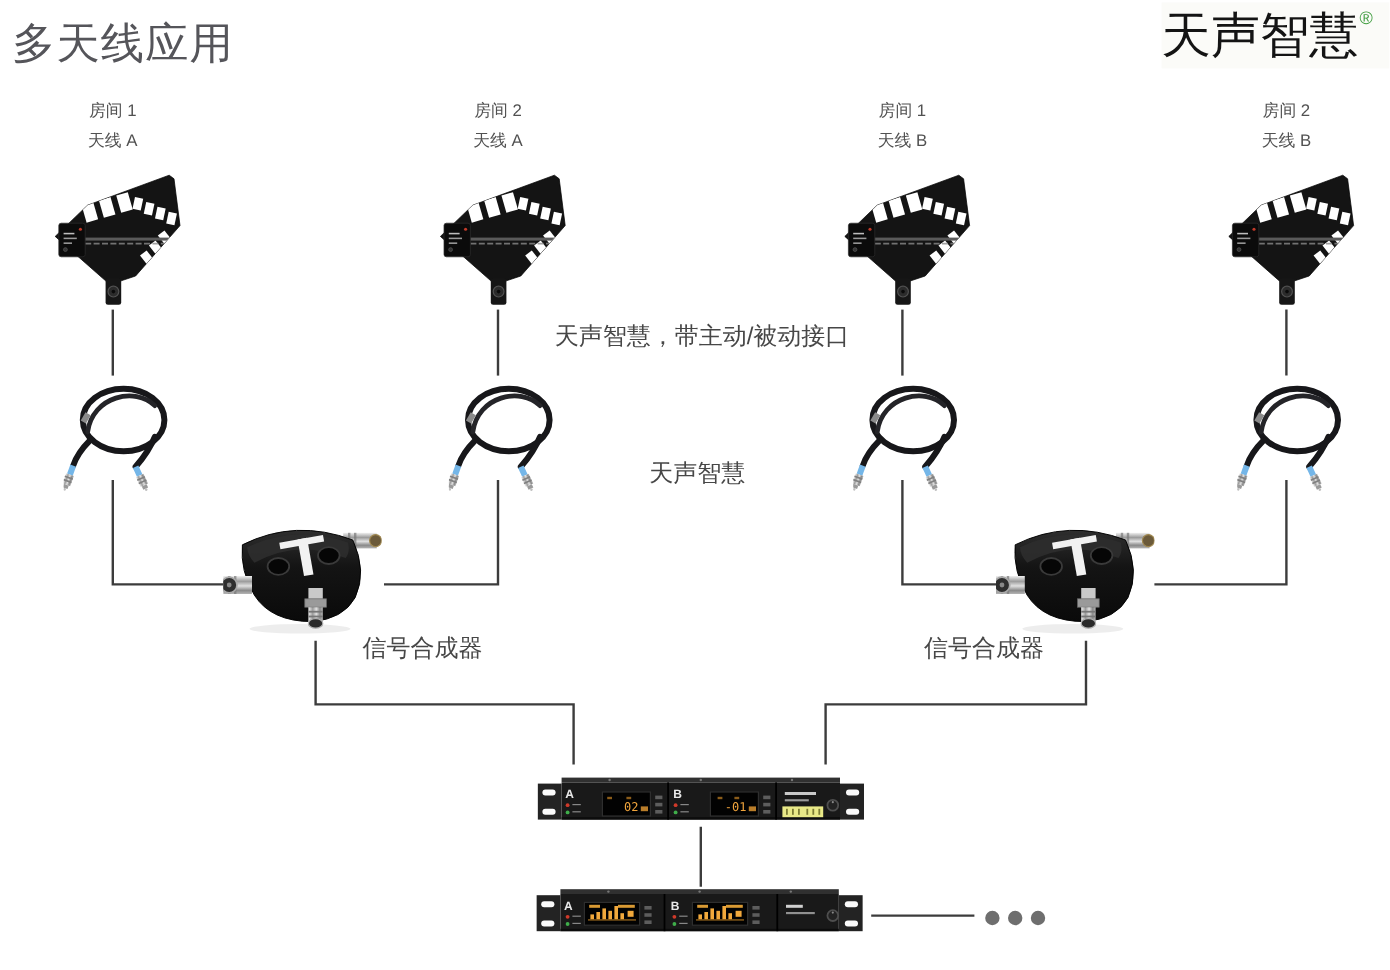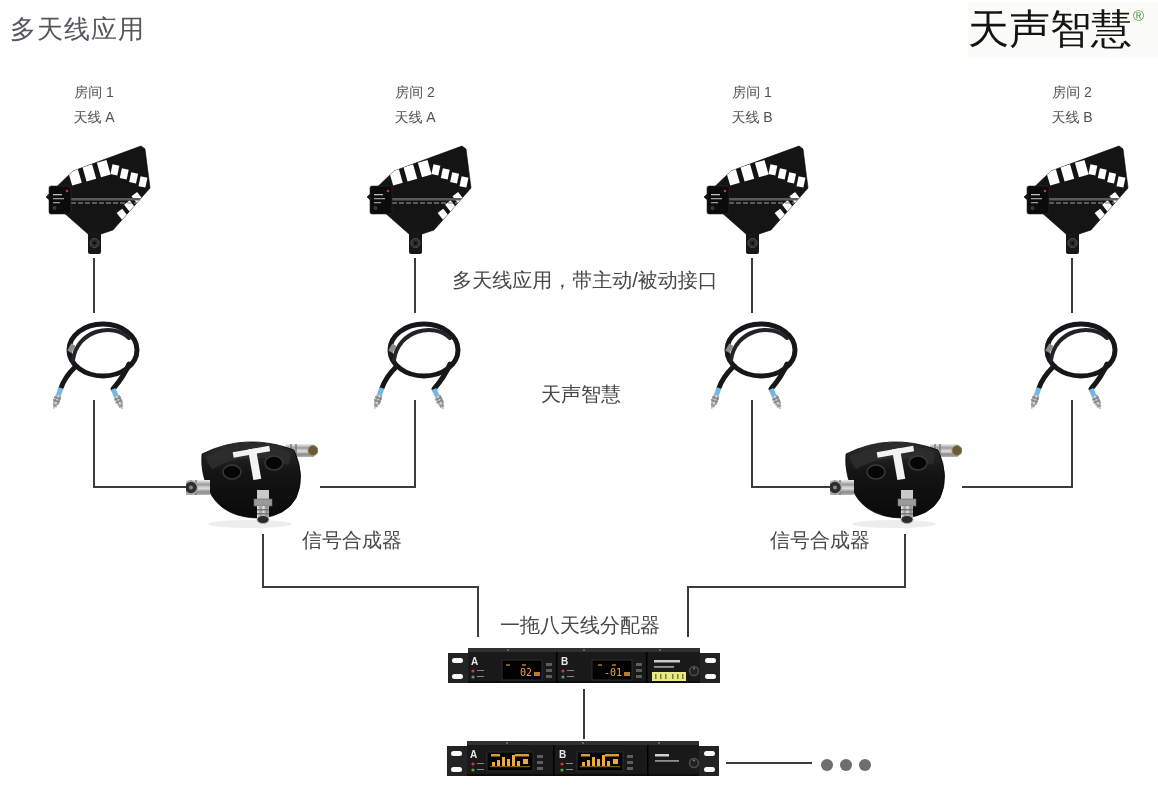--- a/index.html
+++ b/index.html
@@ -1,18 +1,18 @@
 <!DOCTYPE html>
 <html><head>
 <meta charset="utf-8">
 <style>
   html,body{margin:0;padding:0;background:#fff;}
   .canvas{position:relative;width:1158px;height:808px;background:#fff;overflow:hidden;
           font-family:"Liberation Sans","DejaVu Sans",sans-serif;}
-  .page-title{position:absolute;left:10px;top:12px;font-size:26px;color:#55555a;
+  .page-title{position:absolute;left:10px;top:12px;font-size:36px;color:#55555a;
               letter-spacing:1px;font-weight:400;}
   .logo{position:absolute;left:968px;top:2px;width:200px;height:55px;background:#fbfbf8;
         display:flex;align-items:center;justify-content:flex-start;
         font-family:"Liberation Serif","DejaVu Serif",serif;color:#141414;}
   .logo .brand-text{font-size:41px;line-height:1;}
   .logo sup{font-size:15px;color:#3f9d3f;position:relative;top:-14px;left:1px;
             font-family:"Liberation Sans",sans-serif;}
   .wires{position:absolute;left:0;top:0;z-index:1;}
   .col-label{position:absolute;top:80px;width:140px;text-align:center;font-size:14px;
              line-height:25px;color:#515151;z-index:2;}
@@ -217,25 +217,24 @@
       <use href="#sym-cable"></use>
     </svg>
 
   <svg class="dev" style="left:186px;top:428px" width="132" height="102">
       <use href="#sym-combiner"></use>
     </svg>
   <svg class="dev" style="left:830px;top:428px" width="132" height="102">
       <use href="#sym-combiner"></use>
     </svg>
 
-  <div class="note" style="left:585px;top:267px">多天线应用，带主动/被动接口</div>
+  <div class="note" style="left:585px;top:267px">天声智慧，带主动/被动接口</div>
   <div class="note" style="left:581px;top:381px">天声智慧</div>
   <div class="note" style="left:352px;top:527px">信号合成器</div>
   <div class="note" style="left:820px;top:527px">信号合成器</div>
-  <div class="note" style="left:580px;top:612px">一拖八天线分配器</div>
 
   <svg class="dev" style="left:448px;top:646px" width="272" height="44">
     <rect x="20" y="2" width="232" height="4" fill="#303030"></rect>
     <circle cx="60" cy="4" r="1" fill="#777"></circle>
       <circle cx="136" cy="4" r="1" fill="#777"></circle>
       <circle cx="212" cy="4" r="1" fill="#777"></circle>
     <rect x="20" y="6" width="232" height="31" fill="#191919"></rect>
     <rect x="20" y="35" width="232" height="2" fill="#0c0c0c"></rect>
     <g>
       <rect x="0" y="7" width="20" height="30" fill="#232323"></rect>

